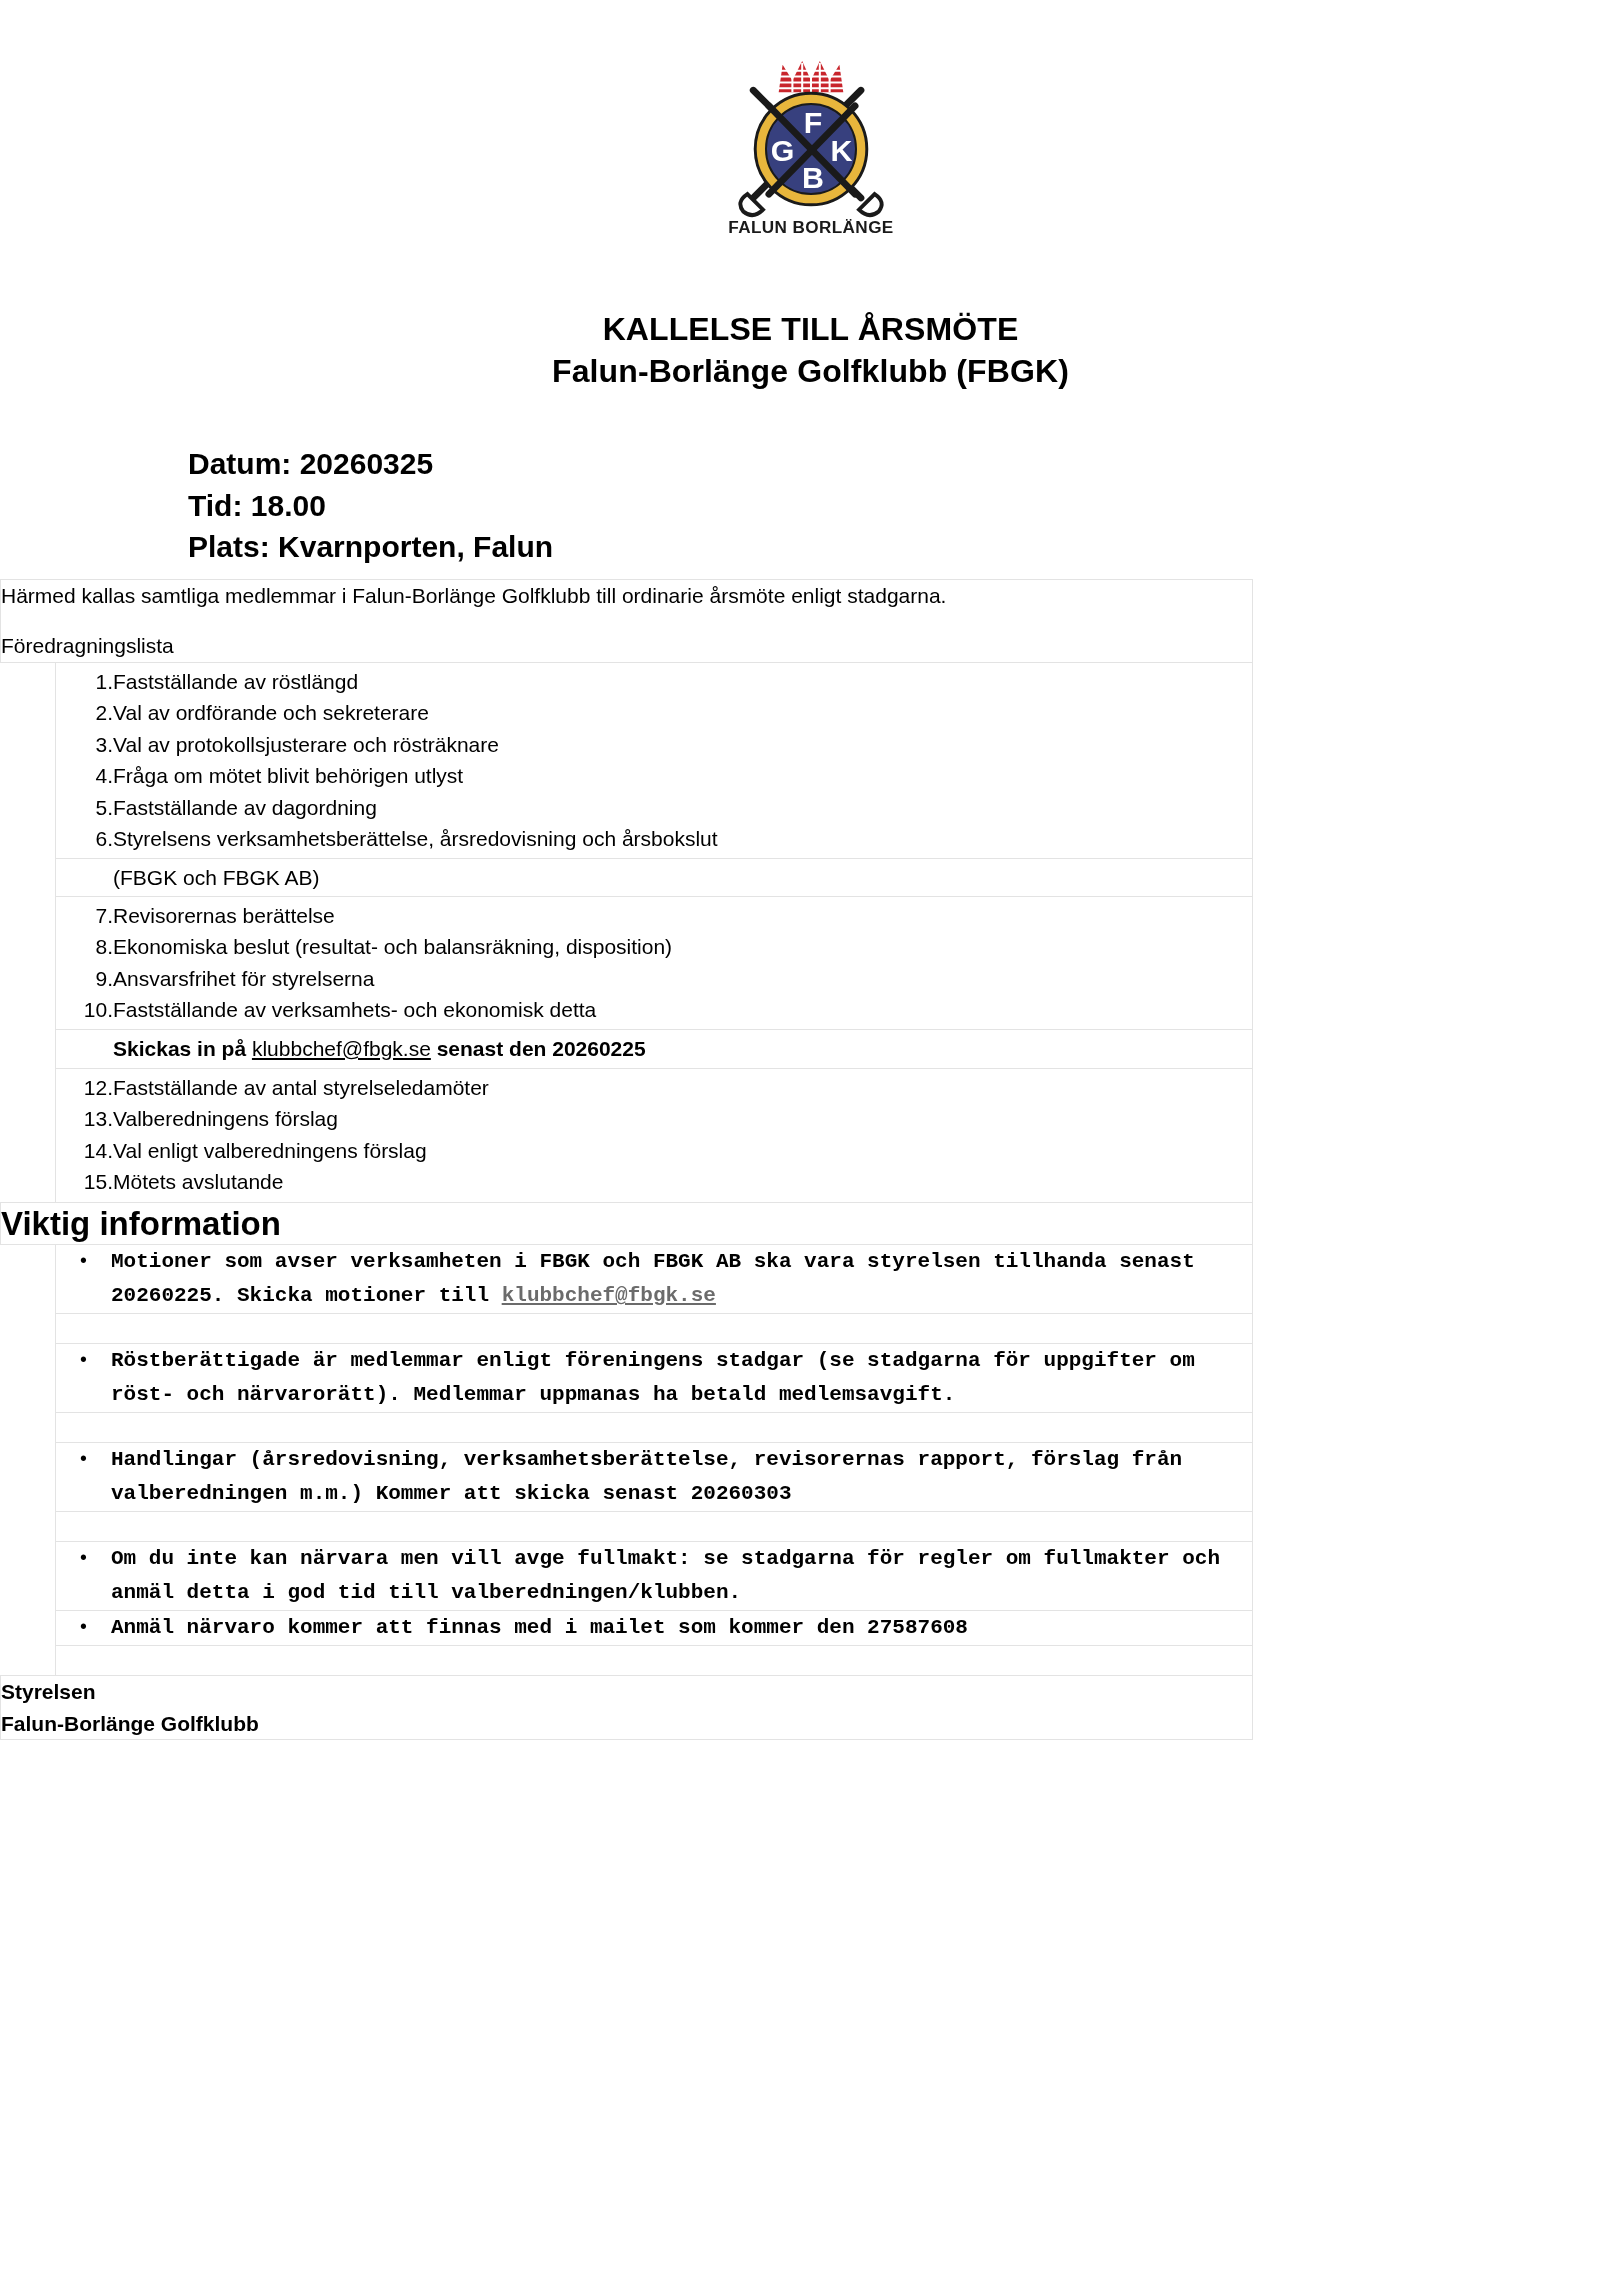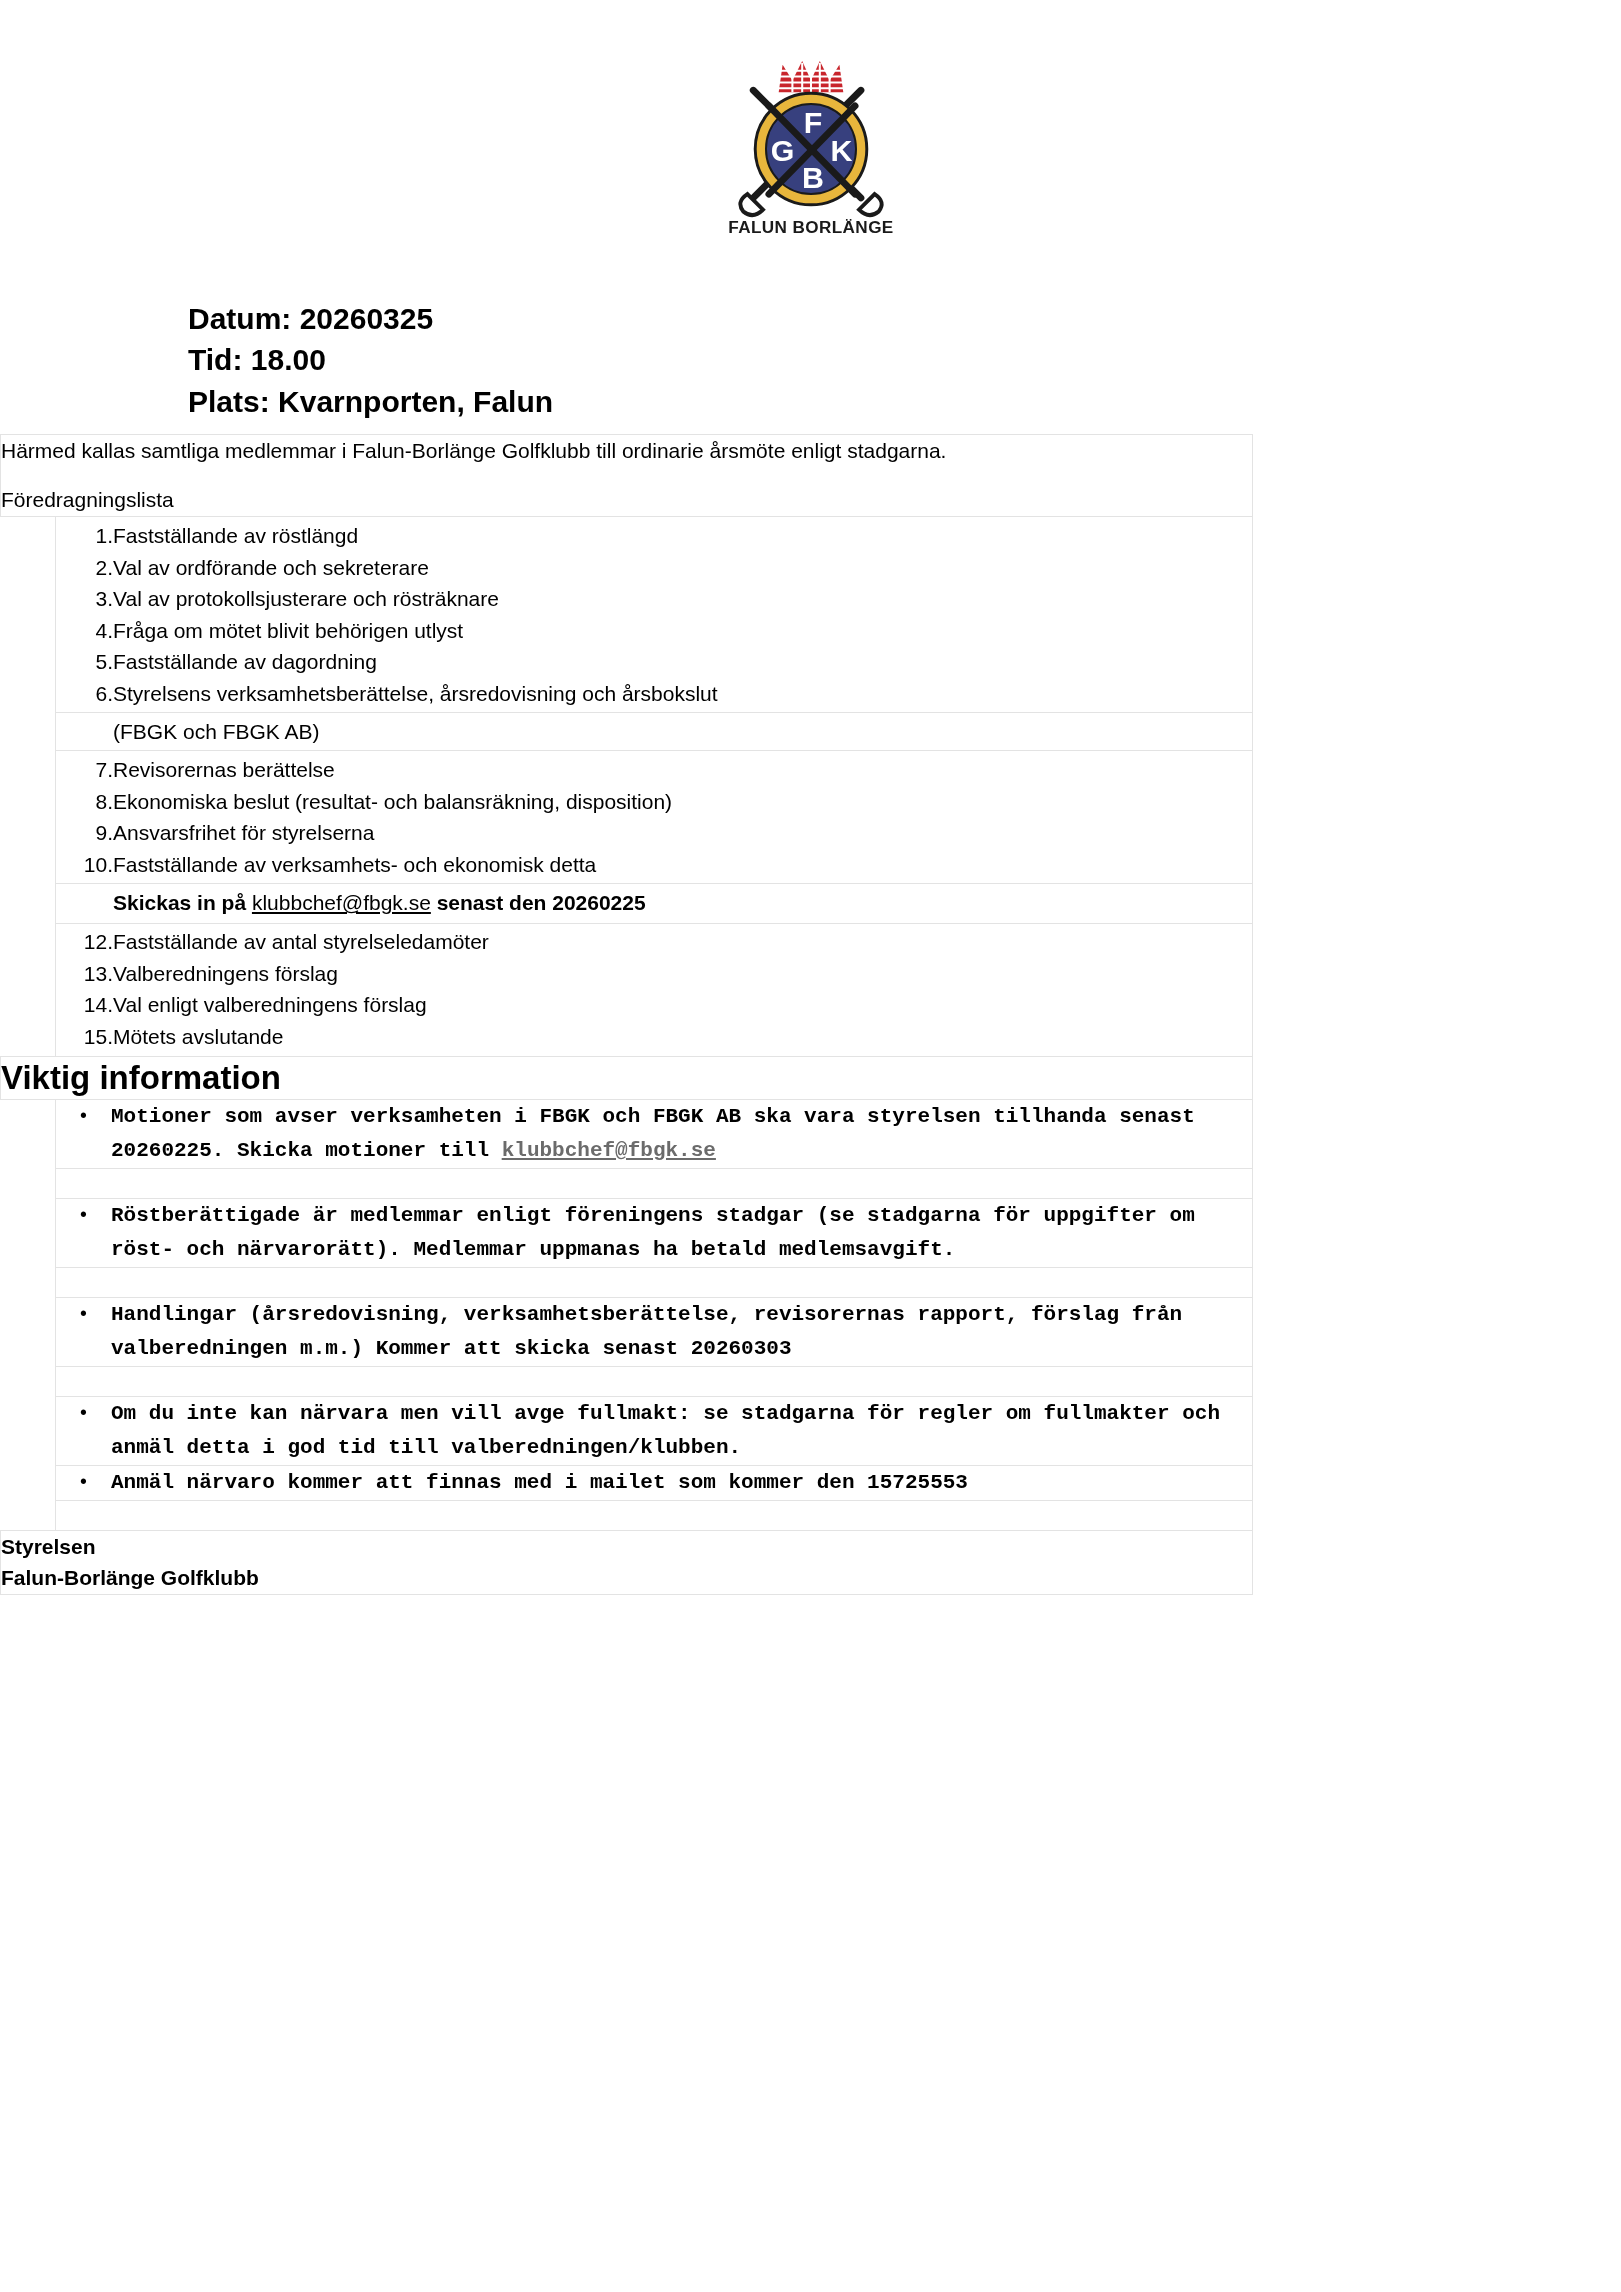--- a/index.html
+++ b/index.html
@@ -208,20 +208,24 @@
         <text x="66" y="112" font-family="Liberation Sans, sans-serif" font-size="31" font-weight="bold" fill="#ffffff" text-anchor="middle">G</text>
         <text x="97" y="84" font-family="Liberation Sans, sans-serif" font-size="31" font-weight="bold" fill="#ffffff" text-anchor="middle">F</text>
         <text x="126" y="112" font-family="Liberation Sans, sans-serif" font-size="31" font-weight="bold" fill="#ffffff" text-anchor="middle">K</text>
         <text x="97" y="140" font-family="Liberation Sans, sans-serif" font-size="31" font-weight="bold" fill="#ffffff" text-anchor="middle">B</text>
 
         <text x="95" y="186" font-family="Liberation Sans, sans-serif" font-size="17.5" font-weight="bold" fill="#1A1A1A" text-anchor="middle" letter-spacing="0.4">FALUN BORLÄNGE</text>
       </svg>
     </div>
   </div>
 
+  <div class="title-block">
+    <div class="title-line">KALLELSE TILL ÅRSMÖTE</div>
+    <div class="title-line">Falun-Borlänge Golfklubb (FBGK)</div>
+  </div>
 
   <div class="meta-block">
     <div class="meta-line">Datum: 20260325</div>
     <div class="meta-line">Tid: 18.00</div>
     <div class="meta-line">Plats: Kvarnporten, Falun</div>
   </div>
 
   <table class="doc-table">
     <colgroup>
         <col style="width:55px">
@@ -423,21 +427,21 @@
       </td>
     </tr>
 
     <tr class="bullet-row">
       <td class="nb" style="border:none"></td>
       <td style="padding:0">
         <table class="bullet-inner">
           <tbody>
                 <tr>
             <td class="bullet-mark">•</td>
-            <td class="bullet-text">Anmäl närvaro kommer att finnas med i mailet som kommer den 15725553</td>
+            <td class="bullet-text">Anmäl närvaro kommer att finnas med i mailet som kommer den 27587608</td>
           </tr>
         </tbody>
             </table>
       </td>
     </tr>
     <tr class="gap-row">
       <td class="nb" style="border:none"></td>
       <td></td>
     </tr>
 

